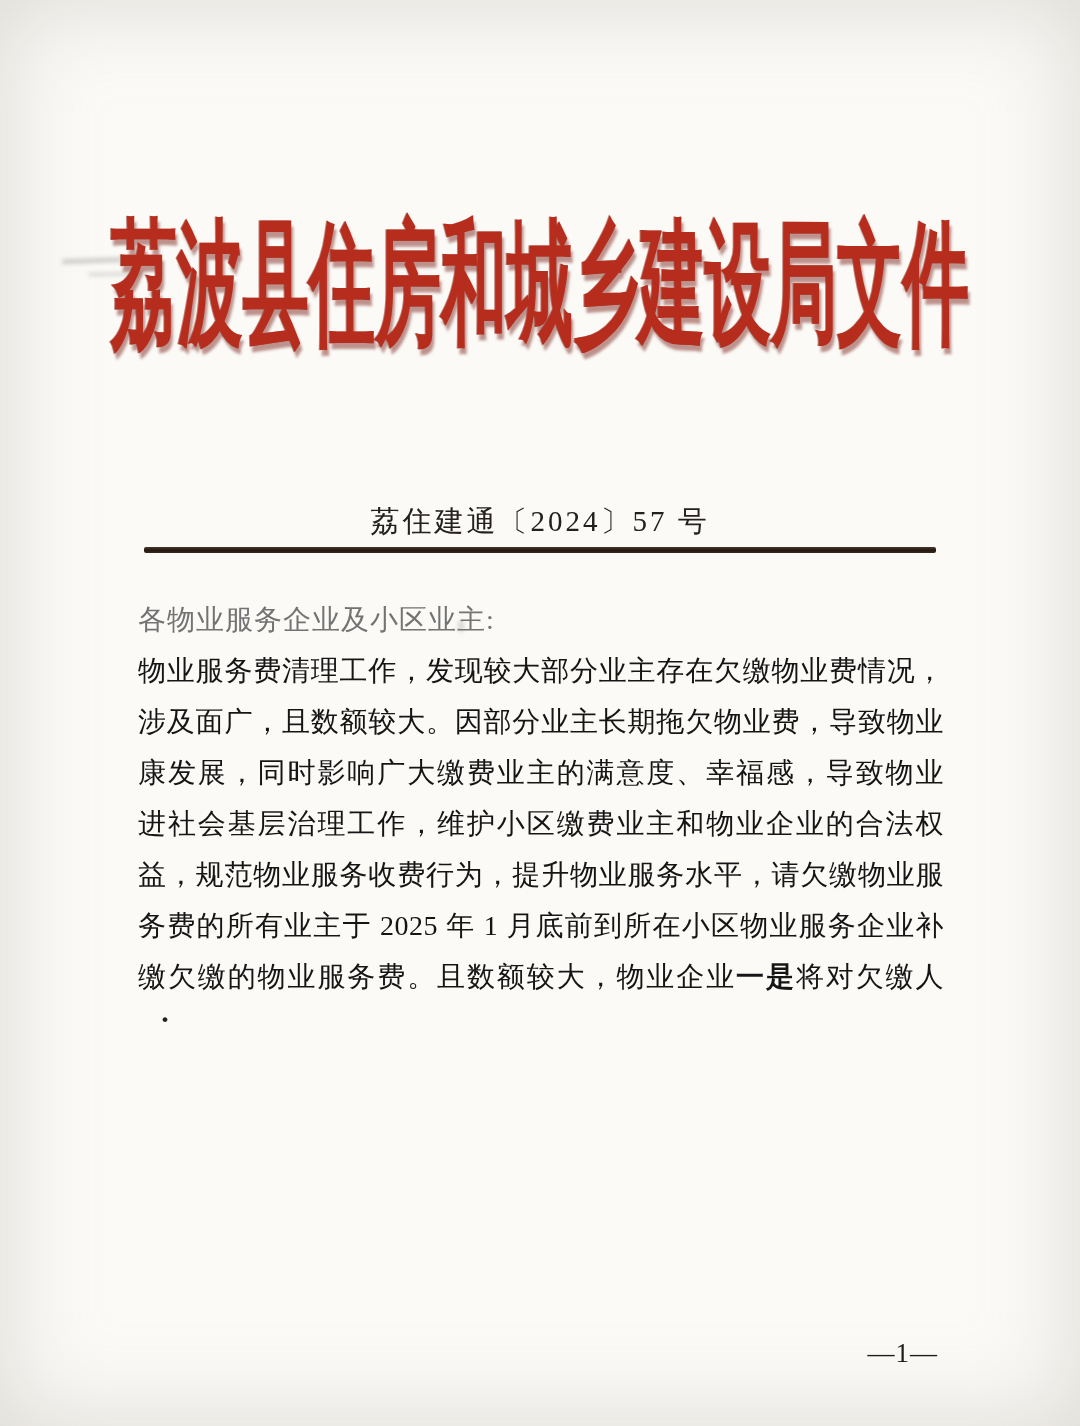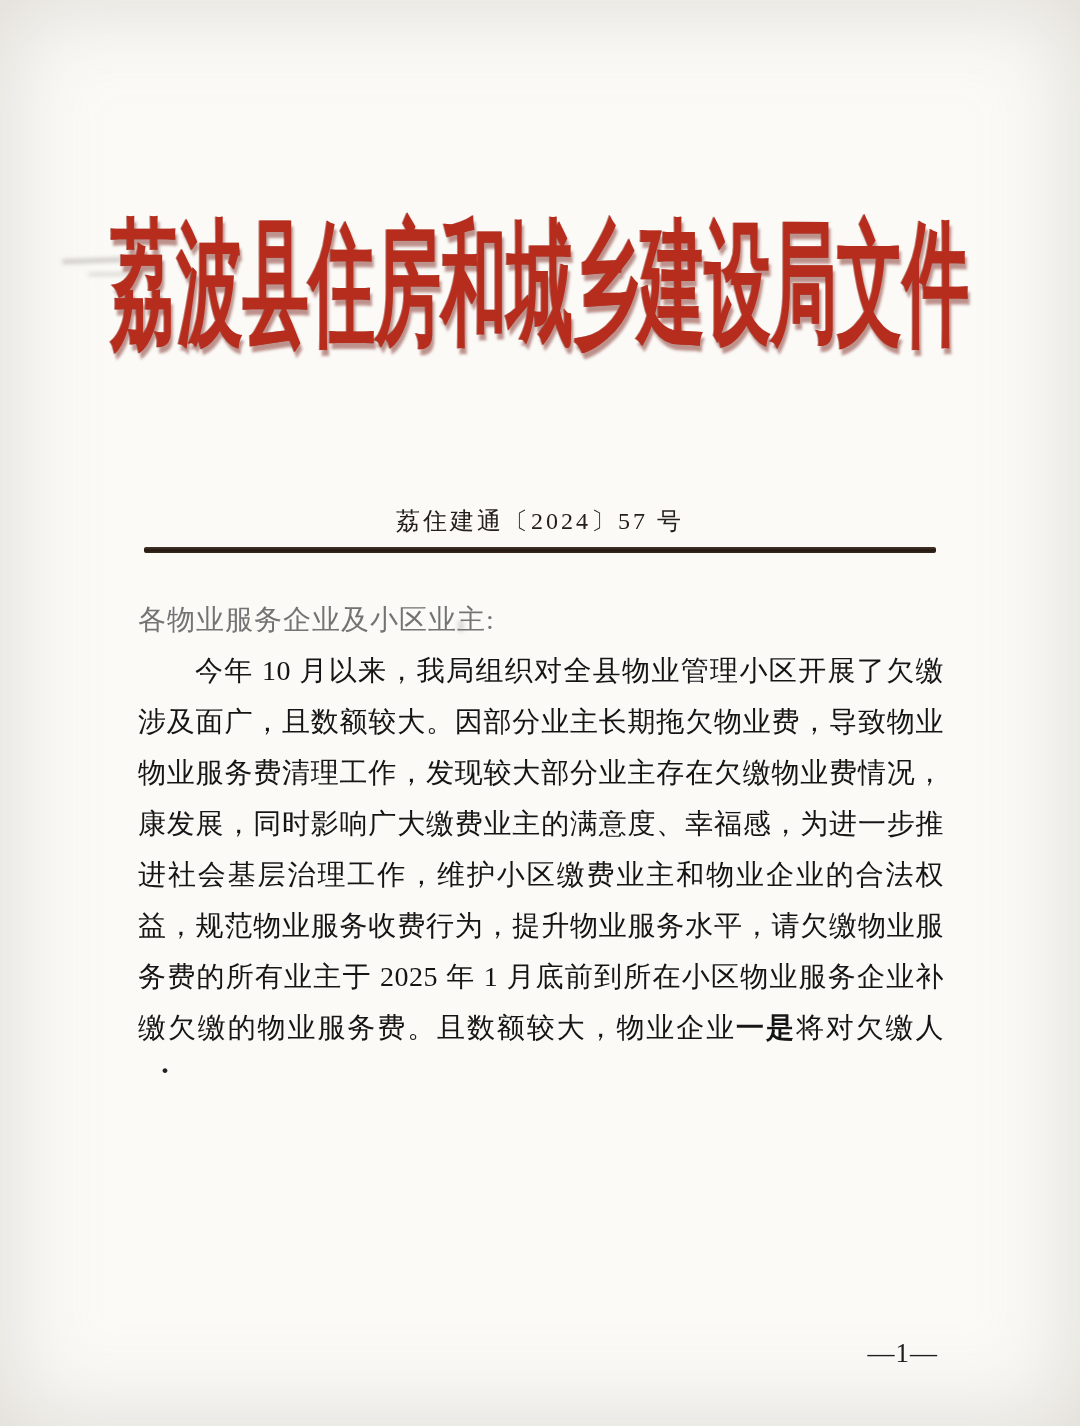--- a/index.html
+++ b/index.html
@@ -34,21 +34,21 @@
     color: #b62d1d;
     white-space: nowrap;
     transform: scaleY(2.05);
     transform-origin: center;
     text-shadow: 2px 3px 2px rgba(112,18,8,0.45), -1px 0 0 rgba(140,30,15,0.55);
   }
   
   .doc-number {
     margin-top: 128px;
     text-align: center;
-    font-size: 24px;
+    font-size: 29px;
     line-height: 36px;
     letter-spacing: 3px;
     color: #24201d;
   }
   .rule {
     margin: 8px auto 0 auto;
     width: 792px;
     height: 6px;
     background: linear-gradient(to bottom, #4a372b, #241811 55%, #3a2a1f);
     border-radius: 2px;
@@ -138,24 +138,23 @@
   </div>
 
   <div class="doc-number">荔住建通〔2024〕57 号</div>
 
   <div class="rule"></div>
 
 
   <div class="body">
     <div class="salutation">各物业服务企业及小区业主:</div>
 
-    <div class="body-line indent">今年 10 月以来，我局组织对全县物业管理小区开展了欠缴</div>
+    <div class="body-line">物业服务费清理工作，发现较大部分业主存在欠缴物业费情况，</div>
     <div class="body-line">涉及面广，且数额较大。因部分业主长期拖欠物业费，导致物业</div>
-    <div class="body-line">物业服务费清理工作，发现较大部分业主存在欠缴物业费情况，</div>
-    <div class="body-line">康发展，同时影响广大缴费业主的满意度、幸福感，为进一步推</div>
+    <div class="body-line">康发展，同时影响广大缴费业主的满意度、幸福感，导致物业</div>
     <div class="body-line">进社会基层治理工作，维护小区缴费业主和物业企业的合法权</div>
     <div class="body-line">益，规范物业服务收费行为，提升物业服务水平，请欠缴物业服</div>
     <div class="body-line">务费的所有业主于 2025 年 1 月底前到所在小区物业服务企业补</div>
 
     <div class="body-line"><span>缴欠缴的物业服务费。且数额较大，物业企业</span><span class="em">一是</span><span>将对欠缴人</span></div>
 
     <div class="stray">·</div>
   </div>
 
   <div class="pagenum">—1—</div>

